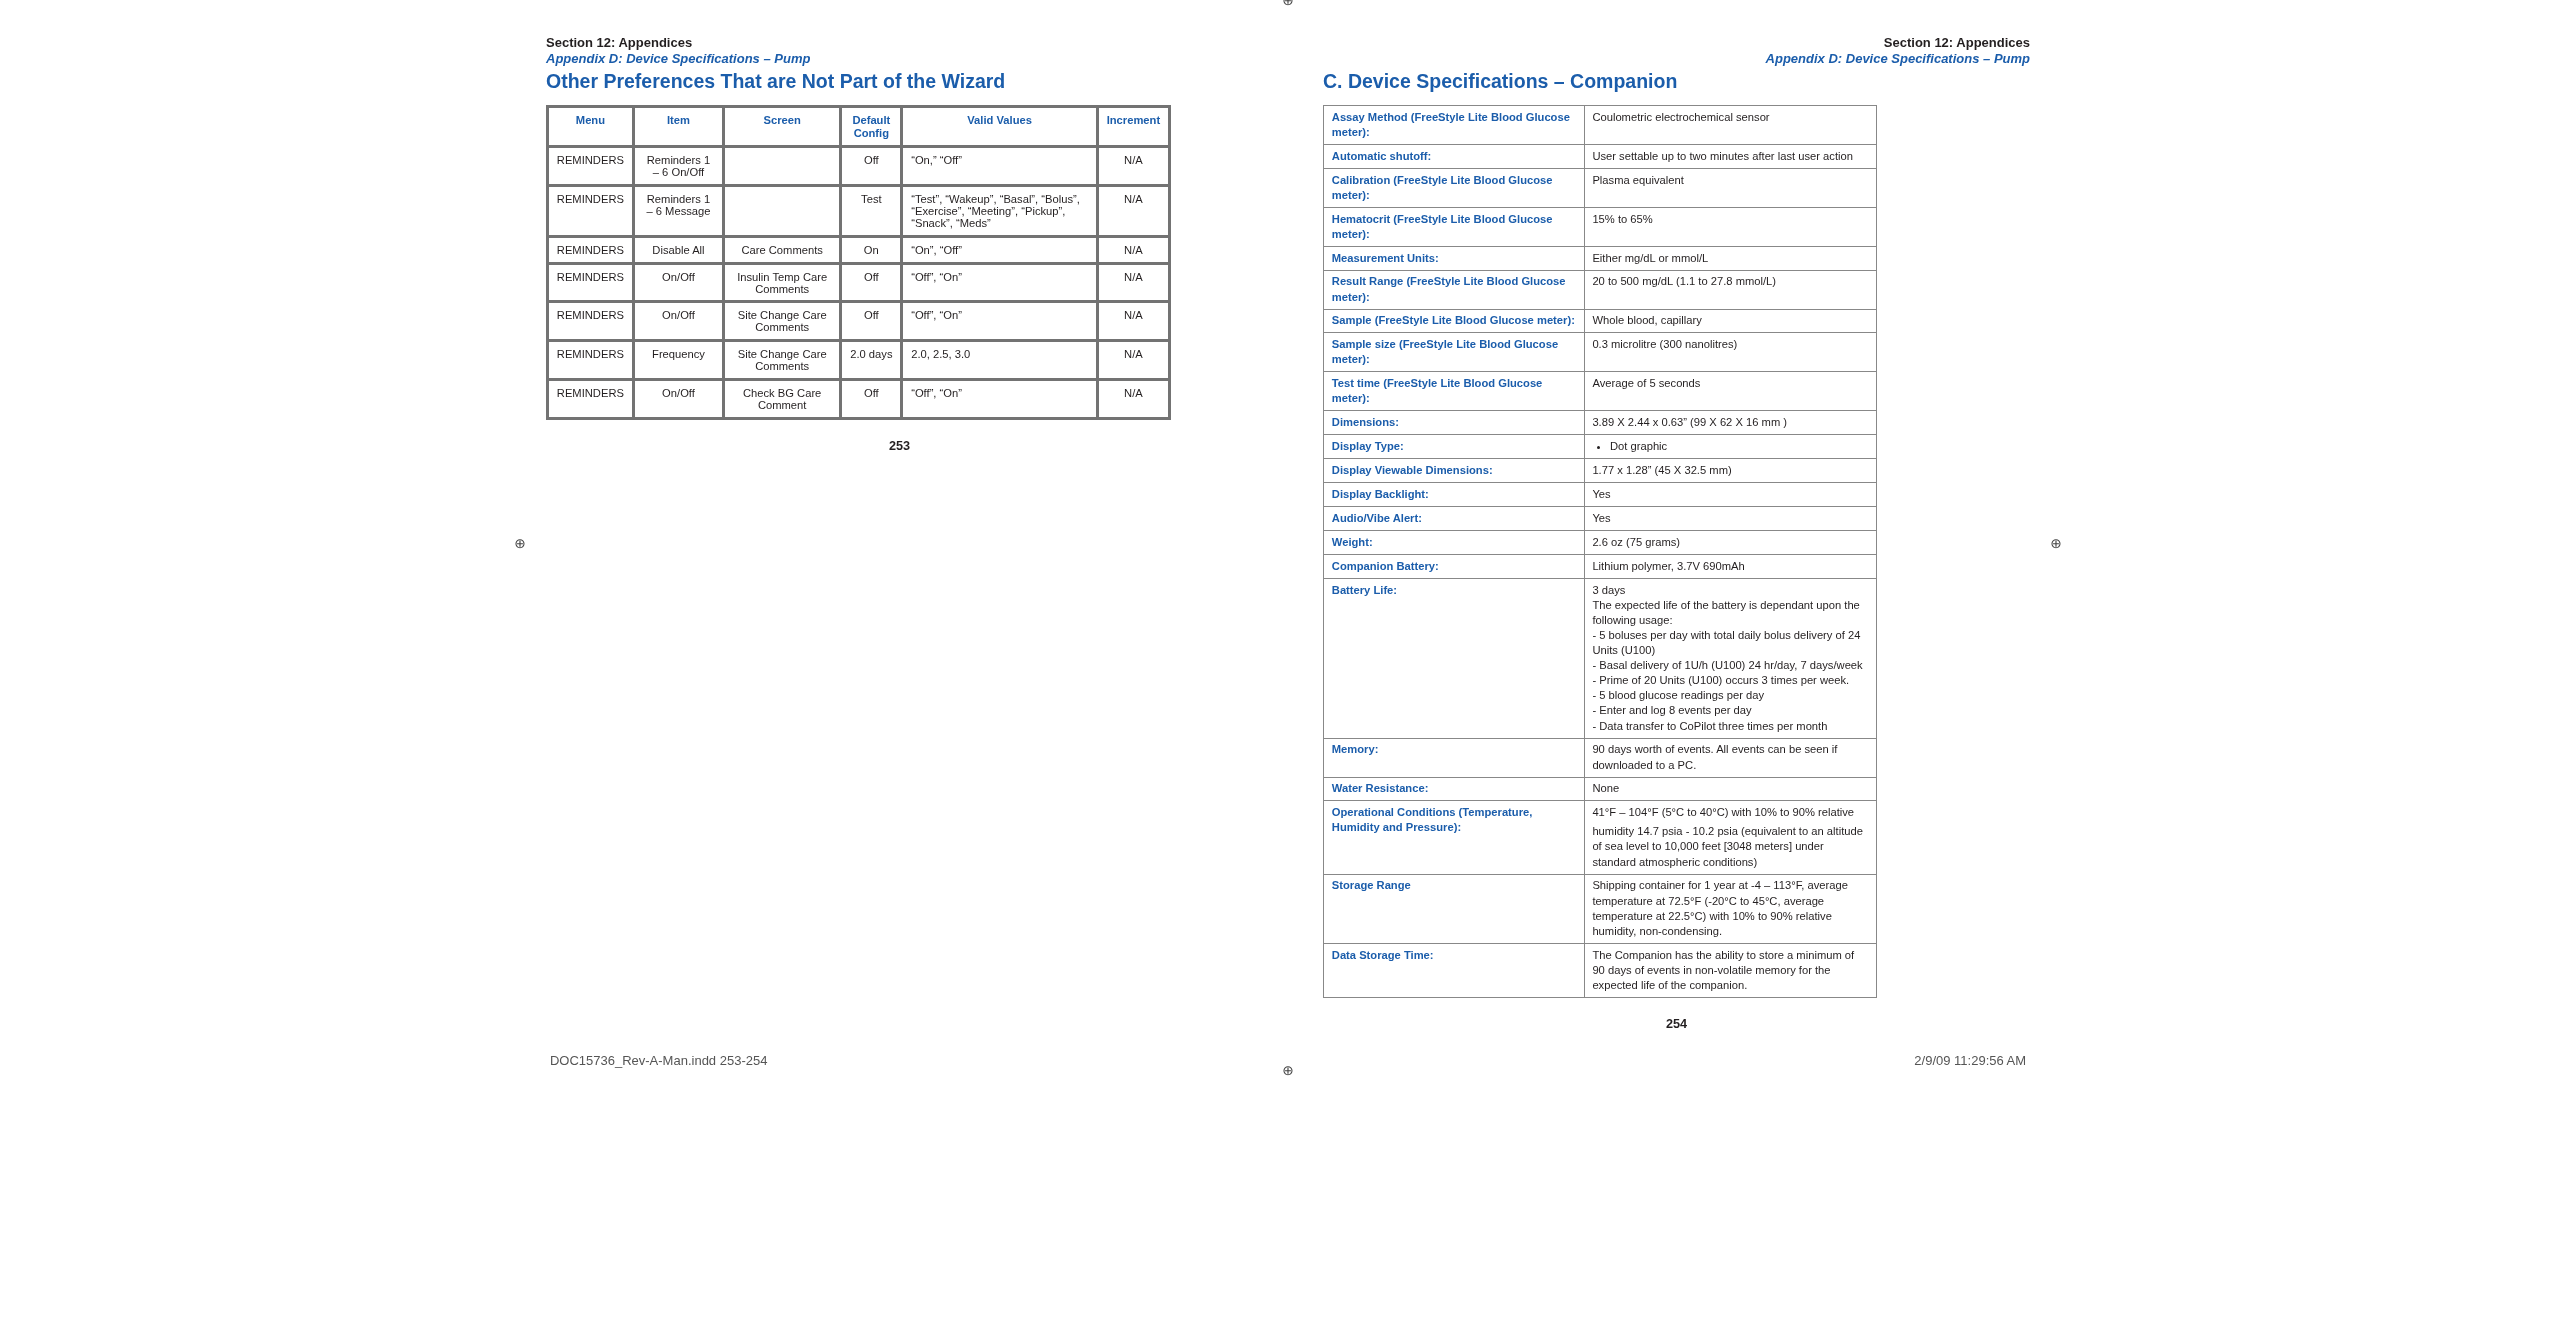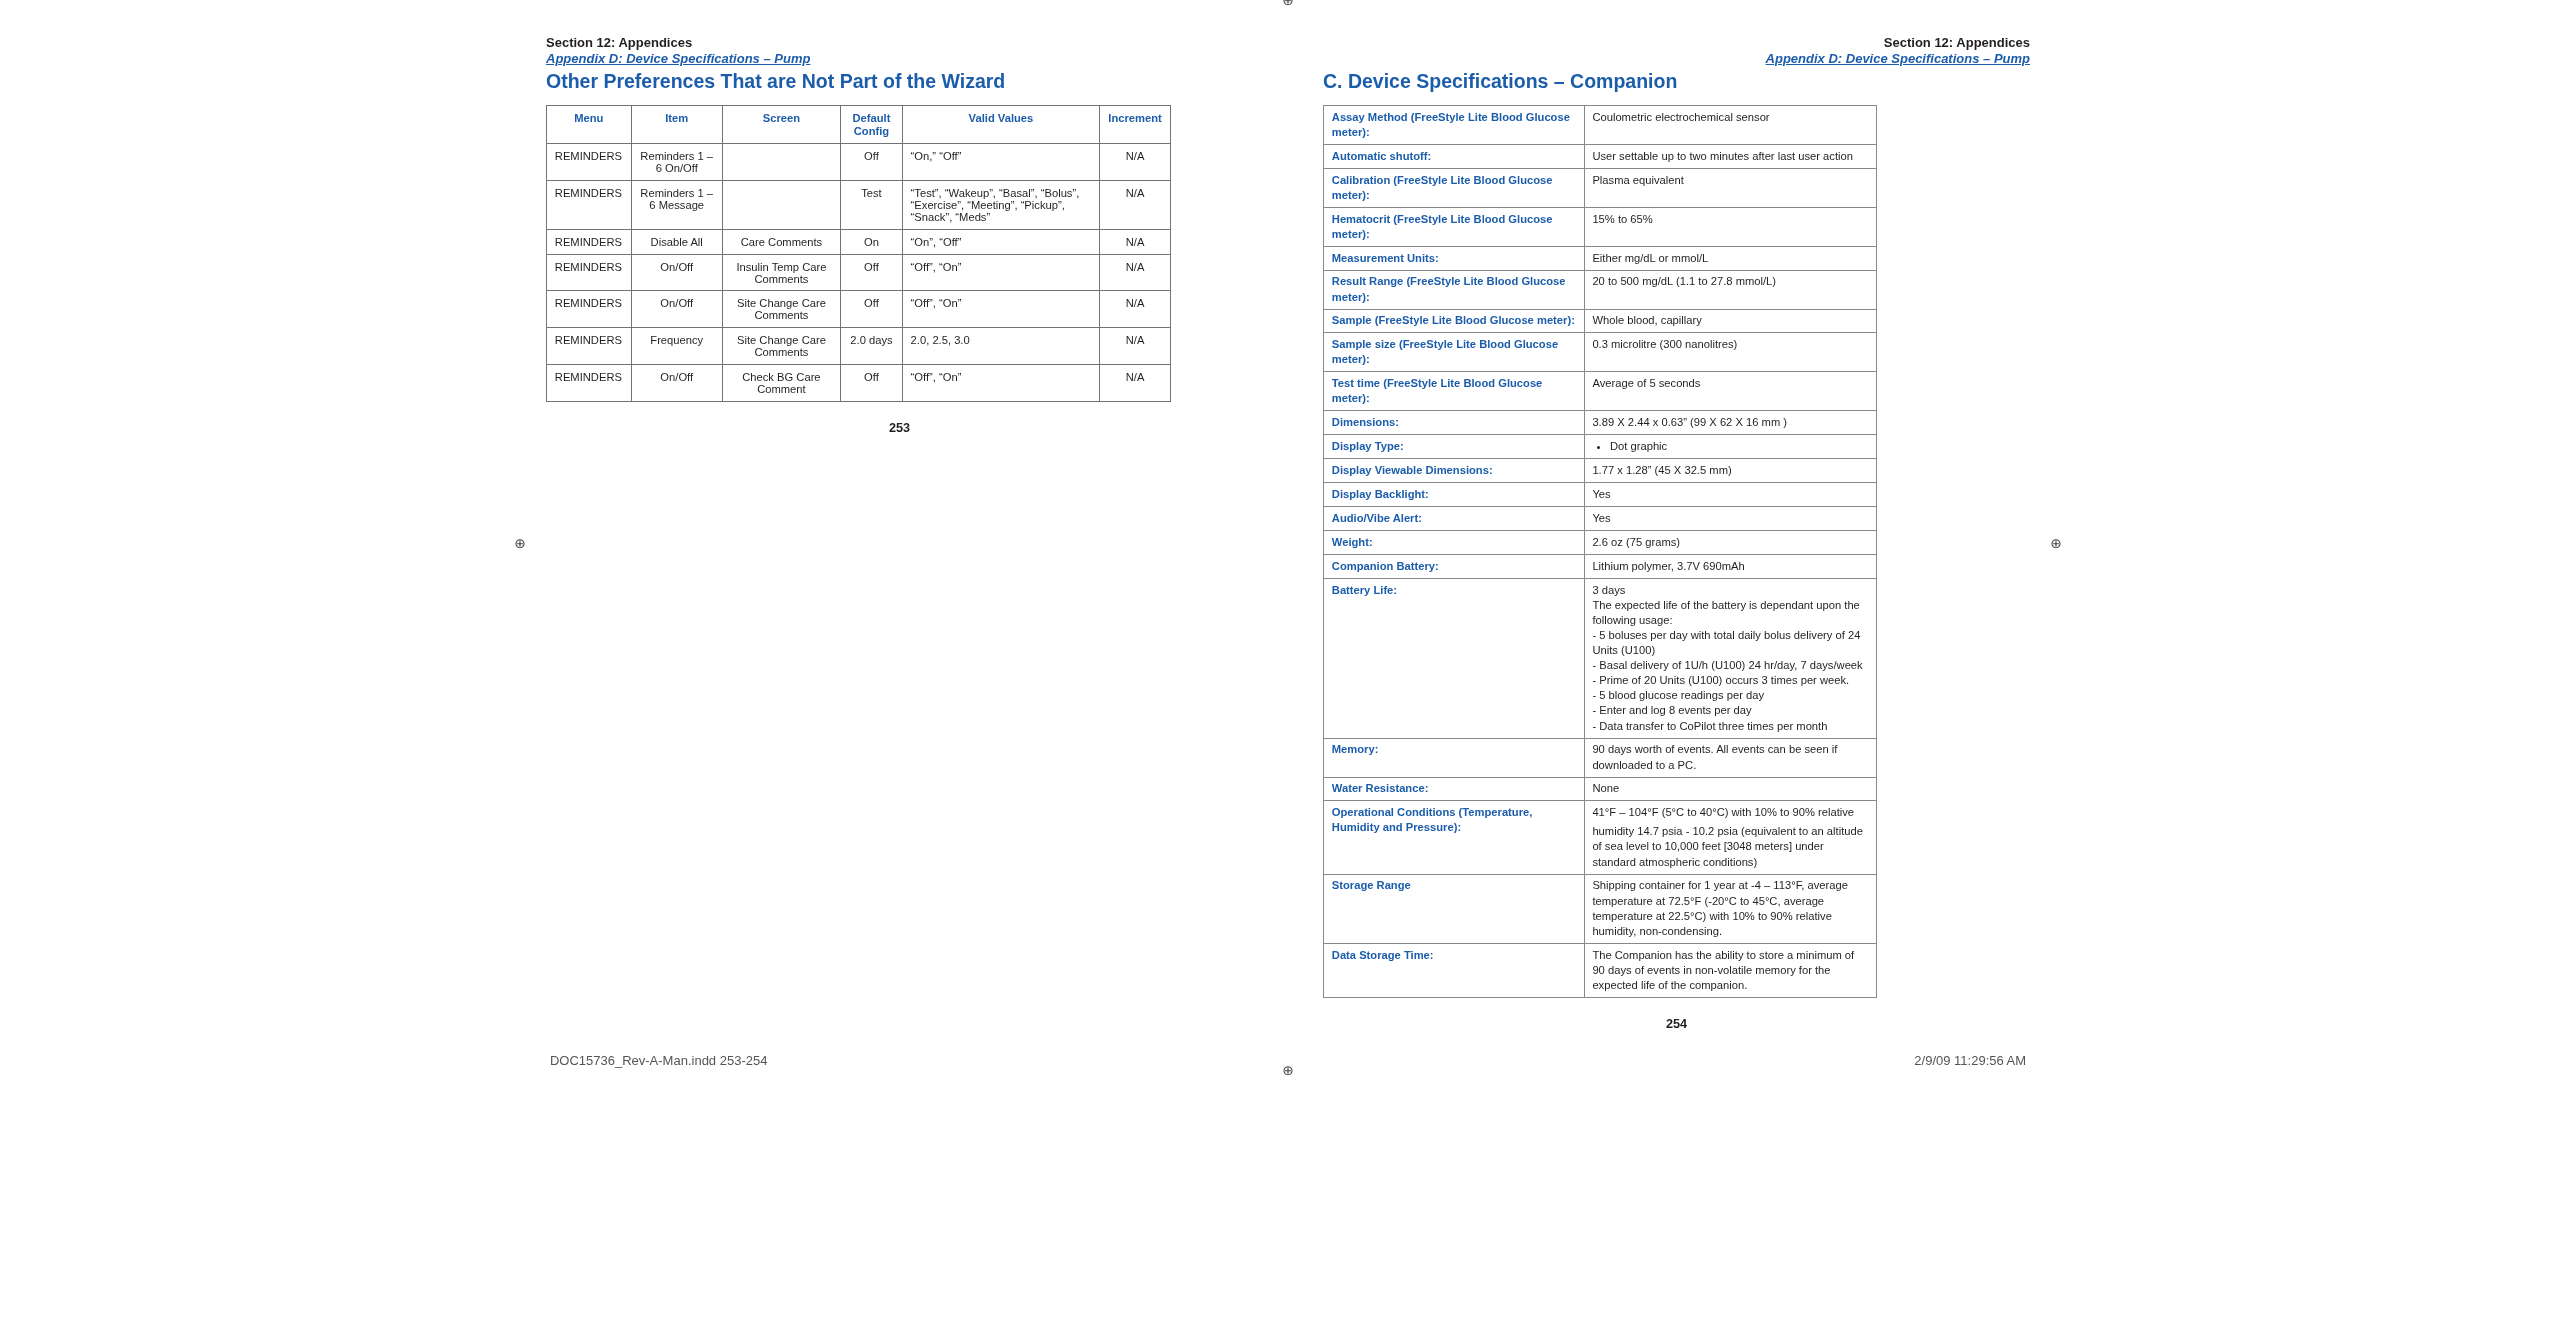--- a/index.html
+++ b/index.html
@@ -24,35 +24,35 @@
   .page {
     position: relative;
   }
   .running-head {
     font-size: 13px;
     line-height: 1.2;
     margin-bottom: 3.9px;
   }
   .running-head.right { text-align: right; }
   .running-head .sec  { font-weight: 700; color: #231f20; }
-  .running-head .app  { font-weight: 700; font-style: italic; color: #1b5dab; display: block; text-decoration: underline; }
+  .running-head .app  { font-weight: 700; font-style: italic; color: #1b5dab; display: block; }
   .h1 {
     color: #1b5dab;
     font-weight: 700;
     font-size: 19.5px;
     margin: 3.9px 0 11.7px 0;
   }
   
   table.prefs {
     width: 625px;
     border-collapse: collapse;
     font-size: 11.2px;
   }
   table.prefs th, table.prefs td {
-    border: 1px solid #737373;
+    border: 3px solid #737373;
     padding: 5.9px 7.8px;
     vertical-align: top;
   }
   table.prefs th {
     color: #1b5dab;
     font-weight: 700;
     text-align: center;
     font-size: 11.2px;
     line-height: 1.15;
   }

